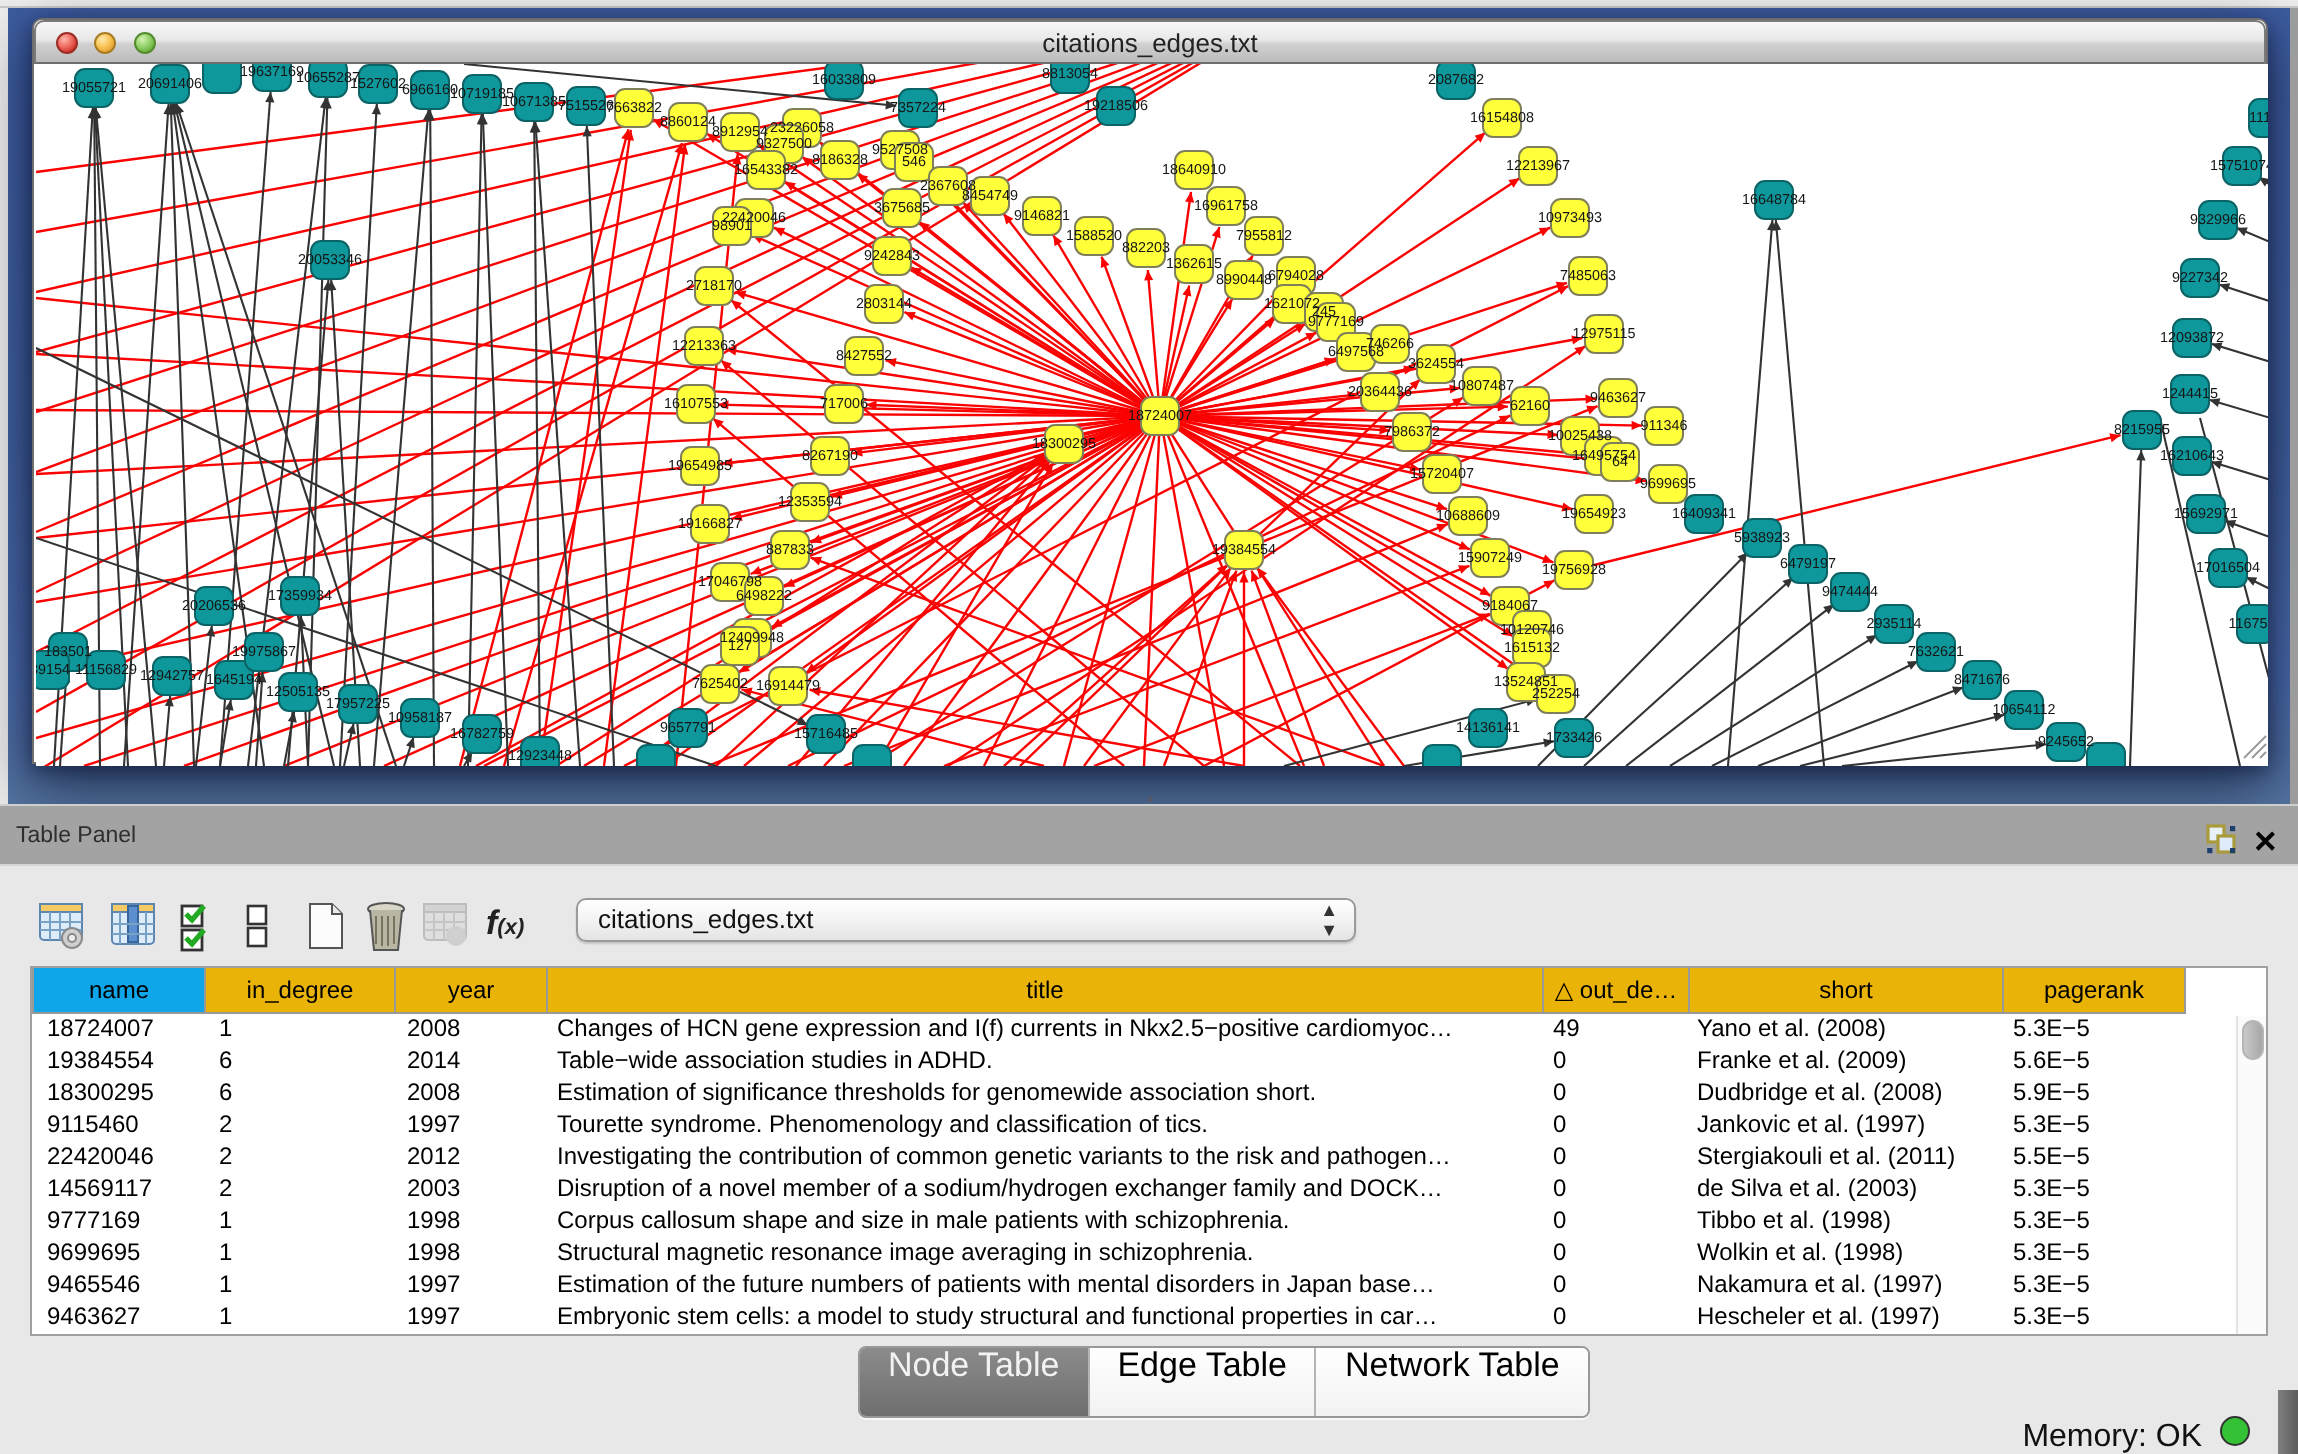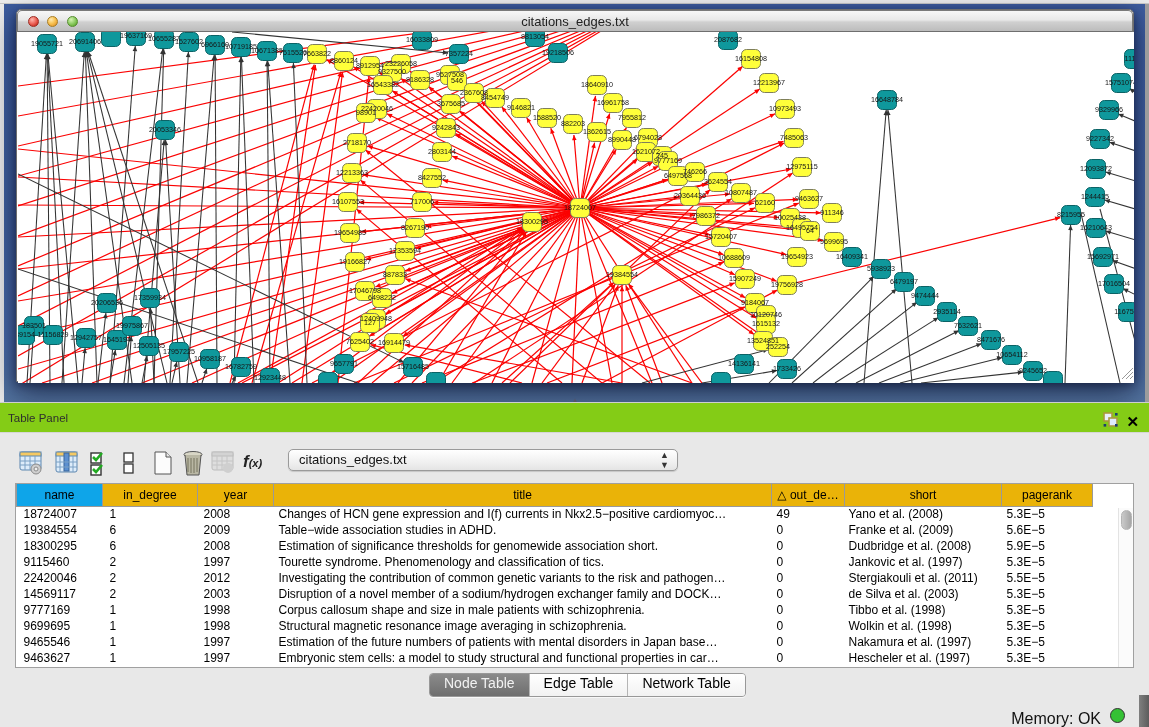--- a/index.html
+++ b/index.html
@@ -16,42 +16,42 @@
  background:linear-gradient(180deg,#f7f7f7 0%,#e8e8e8 45%,#d0d0d0 55%,#bcbcbc 100%);
  border:1px solid #7a7a7a;border-bottom:1px solid #6f6f6f;
  text-align:center;font-size:13px;color:#222;line-height:21px}
 .tl{position:absolute;top:6px;width:11px;height:11px;border-radius:50%}
 #tl1{left:11px;background:radial-gradient(circle at 35% 30%,#ffb6ad,#ee6a5f 45%,#d3392d 75%,#a62a20);border:1px solid #9c2d24}
 #tl2{left:30px;background:radial-gradient(circle at 35% 30%,#ffe9b0,#f8c455 45%,#e9a236 75%,#b97d1f);border:1px solid #a87c22}
 #tl3{left:50px;background:radial-gradient(circle at 35% 30%,#d5f3b2,#93d06a 45%,#6cb43e 75%,#4f8e28);border:1px solid #568c2e}
 #gcanvas{position:absolute;left:1px;top:22px;width:1116px;height:351px;background:#fff;overflow:hidden}
 
 #panel{position:absolute;left:0;top:402px;width:1149px;height:325px;background:#e8e8e8}
-#phead{position:absolute;left:0;top:0;width:100%;height:31px;background:#84cc16;border-top:1px solid #cfcfcf;border-bottom:1px solid #d6d6d6;font-size:11.5px;color:#2e2e2e;line-height:30px;padding-left:8px}
+#phead{position:absolute;left:0;top:0;width:100%;height:31px;background:#a3a3a3;border-top:1px solid #cfcfcf;border-bottom:1px solid #d6d6d6;font-size:11.5px;color:#2e2e2e;line-height:30px;padding-left:8px}
 #pfloat{position:absolute;right:31px;top:9px;width:15px;height:15px}
 #pclose{position:absolute;right:10px;top:4px;font-size:15px;font-weight:bold;color:#000}
 
 #tbar{position:absolute;left:0;top:32px;width:100%;height:46px}
 .ic{position:absolute;top:16px}
 #combo{position:absolute;left:288px;top:15px;width:390px;height:22px;border:1px solid #9a9a9a;border-radius:5px;
  background:linear-gradient(180deg,#ffffff,#f0f0f0 60%,#e4e4e4);font-size:13px;color:#111;line-height:20px;padding-left:10px;
  box-shadow:0 1px 1px rgba(0,0,0,.15)}
 #combo .arr{position:absolute;right:8px;top:0;font-size:9px;color:#333;line-height:10px}
 
 #tablebox{position:absolute;left:15px;top:81px;width:1119px;height:185px;background:#fff;border:1px solid #a0a0a0}
 table{border-collapse:collapse;table-layout:fixed;width:1076px;font-size:12px;color:#000}
 th{background:#eab308;border:1px solid #999;border-top:none;font-weight:normal;font-size:12px;height:22px;overflow:hidden;white-space:nowrap}
 th.c1{background:#0ea5e9}
 td{height:16px;padding:0;overflow:hidden;white-space:nowrap}
 td.c1{padding-left:7px}td.c2{padding-left:7px}td.c3{padding-left:6px}td.c4{padding-left:5px}td.c5{padding-left:5px}td.c6{padding-left:4px}td.c7{padding-left:5px}
 .c1{width:86px}.c2{width:95px}.c3{width:76px}.c4{width:498px}.c5{width:73px}.c6{width:157px}.c7{width:91px}
 #vsb{position:absolute;left:1102px;top:24px;width:15px;height:159px;background:#fbfbfb;border-left:1px solid #e3e3e3}
 #vsb .thumb{position:absolute;left:2px;top:2px;width:11px;height:20px;border-radius:5.5px;background:linear-gradient(90deg,#cacaca,#a6a6a6);border:1px solid #b5b5b5}
 
-#tabs{position:absolute;left:429px;top:271px;height:24px;display:flex;border:1px solid #989898;border-radius:4px;overflow:hidden;font-size:14px;line-height:18px;box-shadow:0 1px 0 rgba(255,255,255,.7)}
+#tabs{position:absolute;left:429px;top:271px;height:36px;display:flex;border:1px solid #989898;border-radius:4px;overflow:hidden;font-size:17px;line-height:18px;box-shadow:0 1px 0 rgba(255,255,255,.7)}
 #tabs div{padding:0 14px;background:linear-gradient(180deg,#ffffff,#f2f2f2)}
 #tabs div.act{background:linear-gradient(180deg,#8b8b8b,#6e6e6e);color:#f2f2f2}
 #tabs div+div{border-left:1px solid #b5b5b5}
 
 #status{position:absolute;left:0;top:298px;width:1149px;height:27px;font-size:16px;color:#111}
 #mem{position:absolute;right:48px;top:10px}
 #memdot{position:absolute;right:24px;top:8px;width:15px;height:15px;border-radius:50%;background:#35c135;border:1.5px solid #333}
 #grip2{position:absolute;right:0;top:293px;width:10px;height:32px;background:linear-gradient(90deg,#7f7f7f,#5c5c5c)}
 .divgrip{position:absolute;left:570px;top:398px;width:10px;height:5px;color:#556;font-size:7px;line-height:4px;text-align:center}
 </style></head>
@@ -766,21 +766,21 @@
               <td class="c2">1</td>
               <td class="c3">2008</td>
               <td class="c4">Changes of HCN gene expression and I(f) currents in Nkx2.5−positive cardiomyoc…</td>
               <td class="c5">49</td>
               <td class="c6">Yano et al. (2008)</td>
               <td class="c7">5.3E−5</td>
             </tr>
             <tr>
               <td class="c1">19384554</td>
               <td class="c2">6</td>
-              <td class="c3">2009</td>
+              <td class="c3">2014</td>
               <td class="c4">Table−wide association studies in ADHD.</td>
               <td class="c5">0</td>
               <td class="c6">Franke et al. (2009)</td>
               <td class="c7">5.6E−5</td>
             </tr>
             <tr>
               <td class="c1">18300295</td>
               <td class="c2">6</td>
               <td class="c3">2008</td>
               <td class="c4">Estimation of significance thresholds for genomewide association short.</td>

